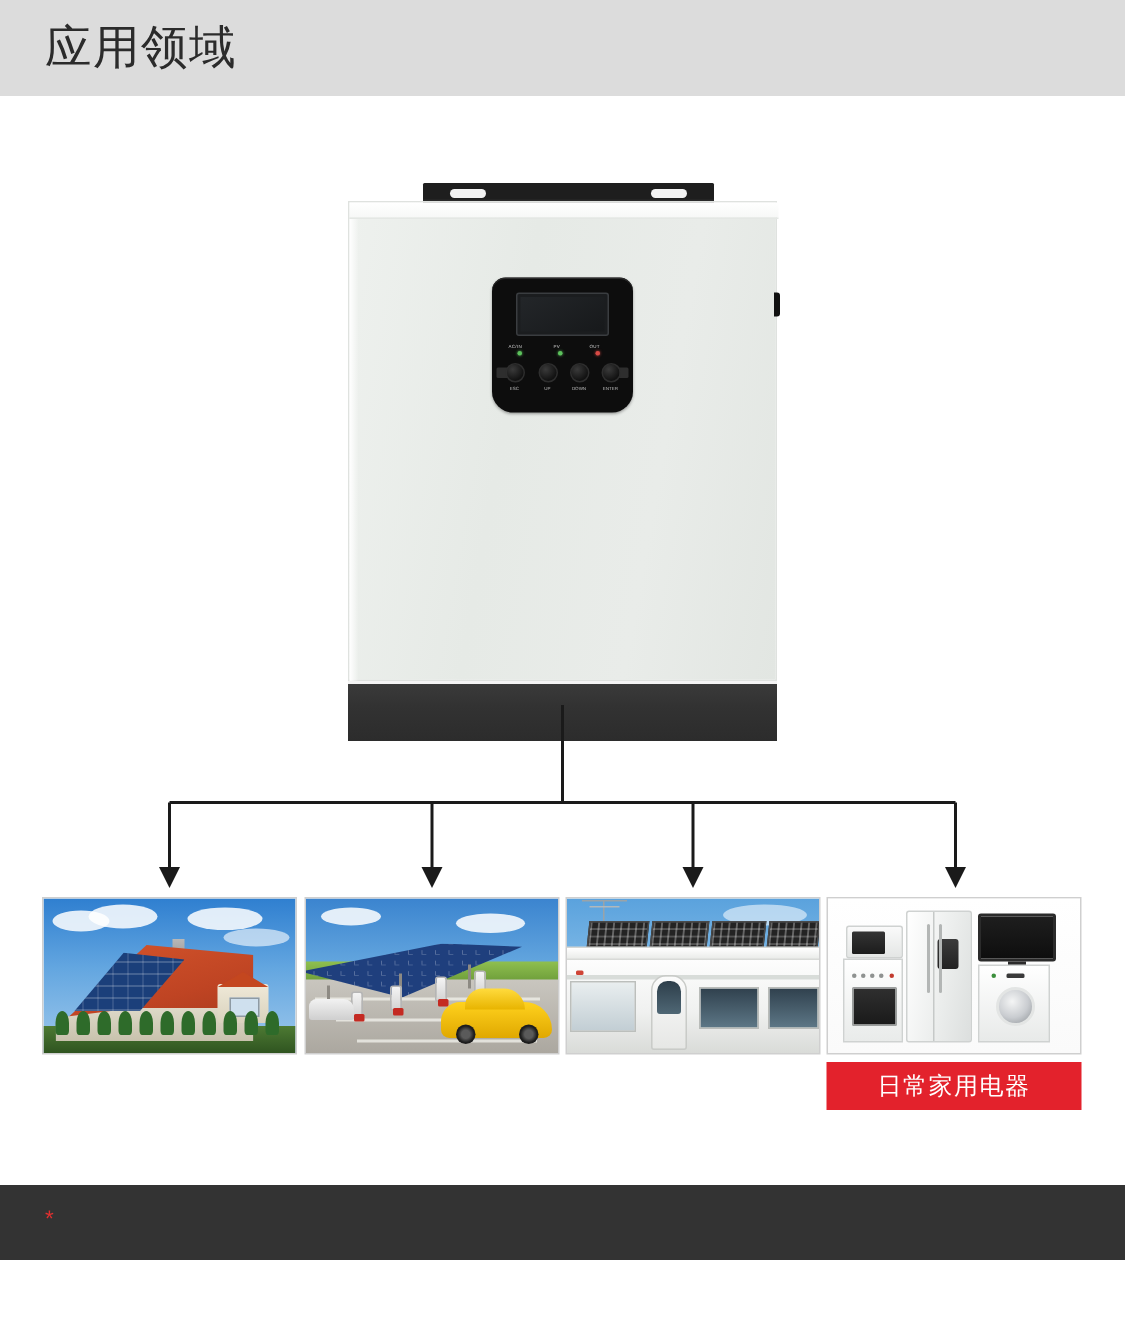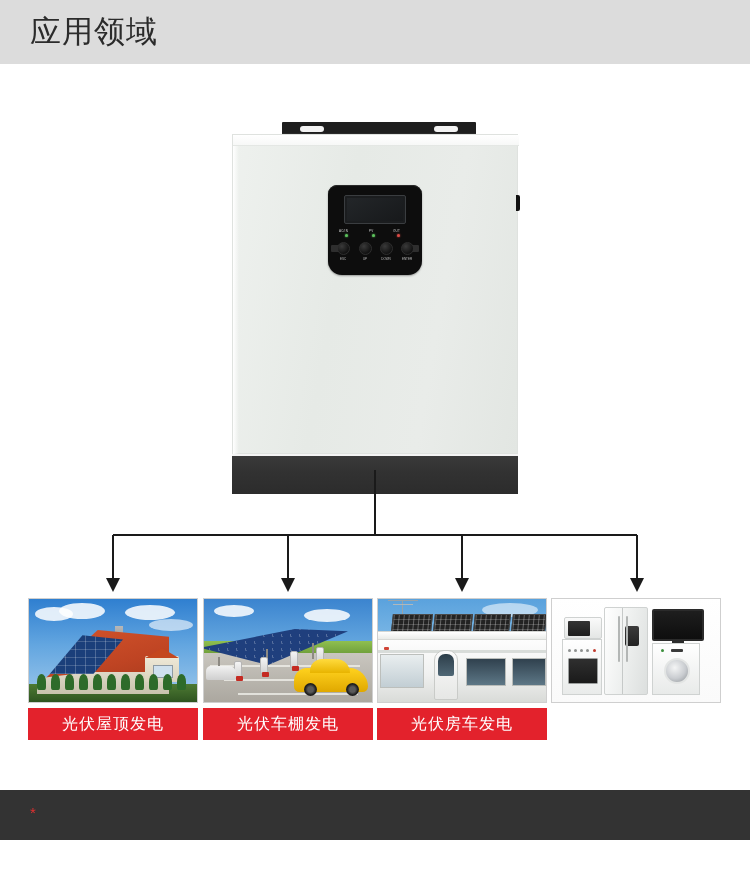--- a/index.html
+++ b/index.html
@@ -424,21 +424,20 @@
       <div class="c1-hedge" style="left:36px;"></div>
       <div class="c1-hedge" style="left:50px;"></div>
       <div class="c1-hedge" style="left:64px;"></div>
       <div class="c1-hedge" style="left:78px;"></div>
       <div class="c1-hedge" style="left:92px;"></div>
       <div class="c1-hedge" style="left:106px;"></div>
       <div class="c1-hedge" style="left:120px;"></div>
       <div class="c1-hedge" style="left:134px;"></div>
       <div class="c1-hedge" style="left:148px;"></div>
     </div>
-    <div class="card-label">光伏屋顶发电</div>
   </div>
 
   <div class="card" style="left:203px;">
     <div class="card-photo">
       <div class="sky c2-sky"></div>
       <div class="cloud" style="left:10px;top:6px;width:40px;height:12px;"></div>
       <div class="cloud" style="left:100px;top:10px;width:46px;height:13px;"></div>
       <div class="c2-grass"></div>
       <div class="c2-ground"></div>
       <div class="c2-lane" style="left:6px;top:66px;width:150px;"></div>
@@ -451,21 +450,20 @@
       <div class="c2-charger" style="left:30px;top:62px;"></div>
       <div class="c2-charger" style="left:56px;top:58px;"></div>
       <div class="c2-charger" style="left:86px;top:52px;"></div>
       <div class="c2-charger" style="left:112px;top:48px;"></div>
       <div class="c2-whitecar"></div>
       <div class="c2-car">
         <span class="c2-wheel" style="left:10px;"></span>
         <span class="c2-wheel" style="right:9px;"></span>
       </div>
     </div>
-    <div class="card-label">光伏车棚发电</div>
   </div>
 
   <div class="card" style="left:377px;">
     <div class="card-photo">
       <div class="sky c3-sky"></div>
       <div class="cloud" style="left:104px;top:4px;width:56px;height:14px;opacity:.55;"></div>
       <div class="c3-antenna"></div>
       <div class="c3-panel" style="left:14px;width:40px;"></div>
       <div class="c3-panel" style="left:56px;width:38px;"></div>
       <div class="c3-panel" style="left:96px;width:36px;"></div>
@@ -474,21 +472,20 @@
       <div class="c3-body">
         <div class="c3-stripe"></div>
       </div>
       <div class="c3-marker"></div>
       <div class="c3-winL"></div>
       <div class="c3-door"></div>
       <div class="c3-doorwin"></div>
       <div class="c3-win" style="left:88px;width:40px;"></div>
       <div class="c3-win" style="left:134px;width:34px;"></div>
     </div>
-    <div class="card-label">光伏房车发电</div>
   </div>
 
   <div class="card" style="left:551px;">
     <div class="card-photo">
       <div class="c4-bg"></div>
 
       <div class="c4-oven">
         <div class="c4-oven-knobs">
           <span class="c4-knob" style="left:0;"></span>
           <span class="c4-knob" style="left:6px;"></span>
@@ -514,20 +511,21 @@
       <div class="c4-tv-stand"></div>
 
       <div class="c4-washer">
         <div class="c4-washer-panel">
           <span class="c4-knob" style="left:2px;top:1px;background:#3c8f3c;"></span>
           <span style="position:absolute;left:12px;top:1px;width:12px;height:3px;background:#3a3a3a;border-radius:1px;"></span>
         </div>
         <div class="c4-washer-drum"></div>
       </div>
     </div>
+    <div class="card-label">日常家用电器</div>
   </div>
 
 </div>
 
 <div class="footer">
   <div class="footer-text">
     <span class="footer-star">*</span>
   </div>
 </div>
 

